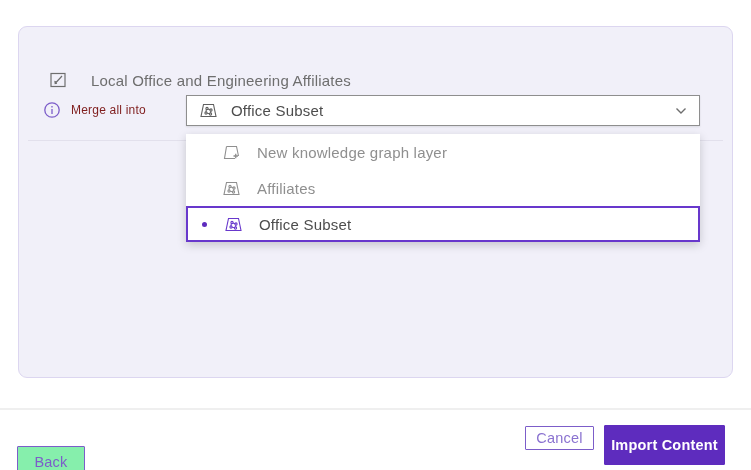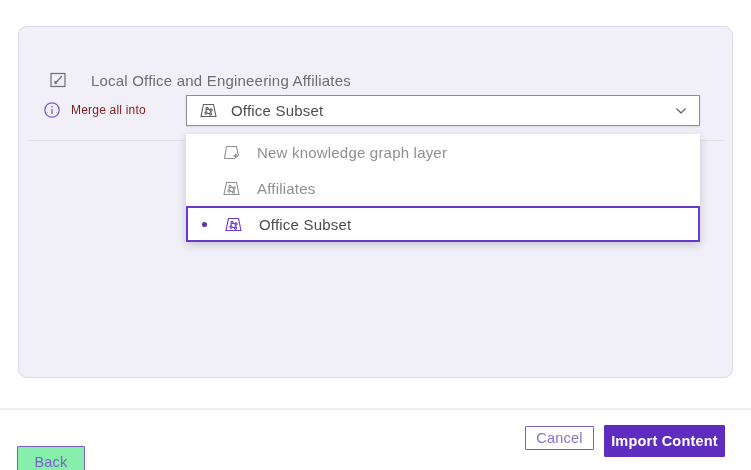--- a/index.html
+++ b/index.html
@@ -40,21 +40,21 @@
   .icon { display:inline-flex; align-items:center; justify-content:center; flex:0 0 auto; }
 
   
   .footer-divider { position:absolute; left:0; right:0; top:408px; height:2px; background:#efefef; }
   .btn { position:absolute; display:flex; align-items:center; justify-content:center;
     font-size:14.5px; cursor:pointer; letter-spacing:.2px; border-radius:1px; }
   .btn-back { left:17px; top:446px; width:68px; height:31px; background:#86efac;
     border:1px solid #7c5dc9; color:#7c5dc9; }
   .btn-cancel { left:525px; top:426px; width:69px; height:24px; background:#ffffff;
     border:1px solid #7c5dc9; color:#8a72d0; }
-  .btn-import { left:604px; top:425px; width:121px; height:32px; background:#5e2cbe;
+  .btn-import { left:604px; top:425px; width:121px; height:40px; background:#5e2cbe;
     color:#ffffff; font-weight:600; border:1px solid #5e2cbe; }
 </style>
 </head>
 <body>
 
 <div class="stage">
 
   <div class="panel">
 
     <div class="row-source">

